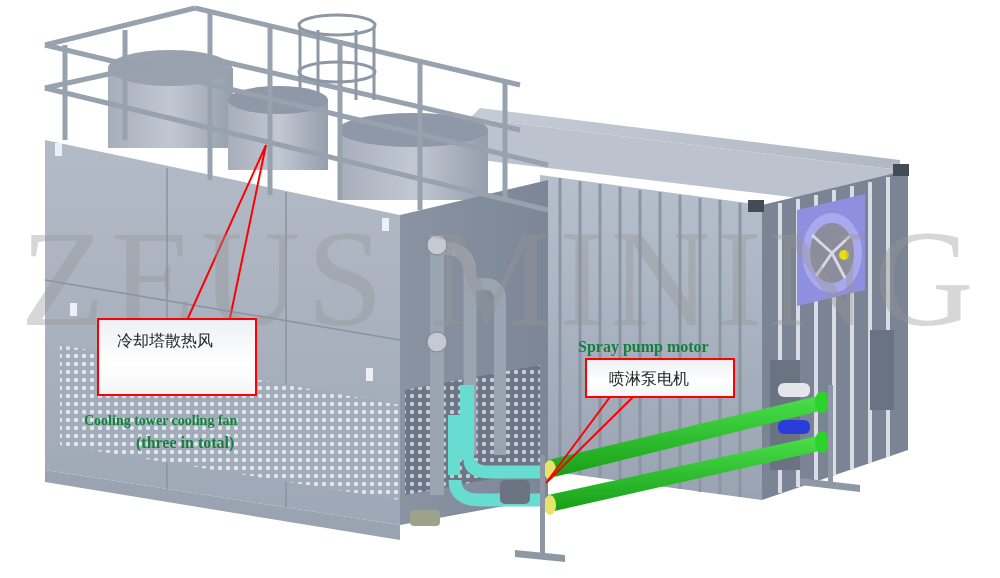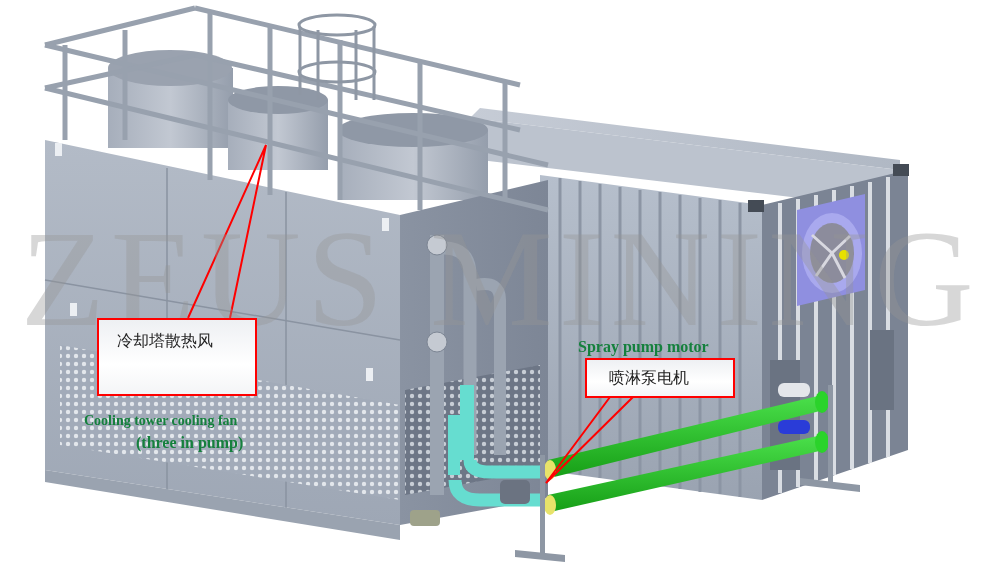--- a/index.html
+++ b/index.html
@@ -8,21 +8,21 @@
   .watermark {
     position: absolute; left: 0; top: 210px; width: 1000px; text-align: center;
     font-family: "Liberation Serif", serif; font-size: 138px; letter-spacing: 6px;
     color: rgba(150,150,150,0.38); white-space: nowrap; pointer-events: none; line-height: 1;
   }
   .callout-box {
     position: absolute; border: 2px solid #ff0000; background: linear-gradient(180deg,#eef0f3 0%,#ffffff 60%,#f4f5f7 100%);
     font-family: "DejaVu Sans", sans-serif; color: #222; box-sizing: border-box;
   }
   .cb-fan { left: 97px; top: 318px; width: 160px; height: 78px; padding: 8px 0 0 18px; font-size: 16px; line-height: 25px; }
-  .cb-pump { left: 585px; top: 358px; width: 150px; height: 40px; padding: 8px 0 0 22px; font-size: 16px; line-height: 22px; font-family: Liberation Mono, monospace; }
+  .cb-pump { left: 585px; top: 358px; width: 150px; height: 40px; padding: 8px 0 0 22px; font-size: 16px; line-height: 22px; }
   .red-label { position: absolute; color: #15803d; font-family: "Liberation Serif", serif; font-weight: bold; white-space: nowrap; margin-top: 8px; }
   .lbl-fan-en1 { left: 84px; top: 405px; font-size: 14px; }
   .lbl-fan-en2 { left: 136px; top: 426px; font-size: 16px; }
   .lbl-pump-en { left: 578px; top: 330px; font-size: 16px; }
 </style>
 </head>
 <body>
 
 <div class="stage">
 
@@ -195,19 +195,19 @@
       <polyline points="610,397 546,483 633,397"></polyline>
     </g>
   </svg>
 
   <div class="watermark">ZEUS MINING</div>
 
   <div class="callout-box cb-fan">
     <div>冷却塔散热风</div>
   </div>
   <div class="red-label lbl-fan-en1">Cooling tower cooling fan</div>
-  <div class="red-label lbl-fan-en2">(three in pump)</div>
+  <div class="red-label lbl-fan-en2">(three in total)</div>
 
   <div class="red-label lbl-pump-en">Spray pump motor</div>
   <div class="callout-box cb-pump">
     <div>喷淋泵电机</div>
   </div>
 </div>
 
 </body></html>

